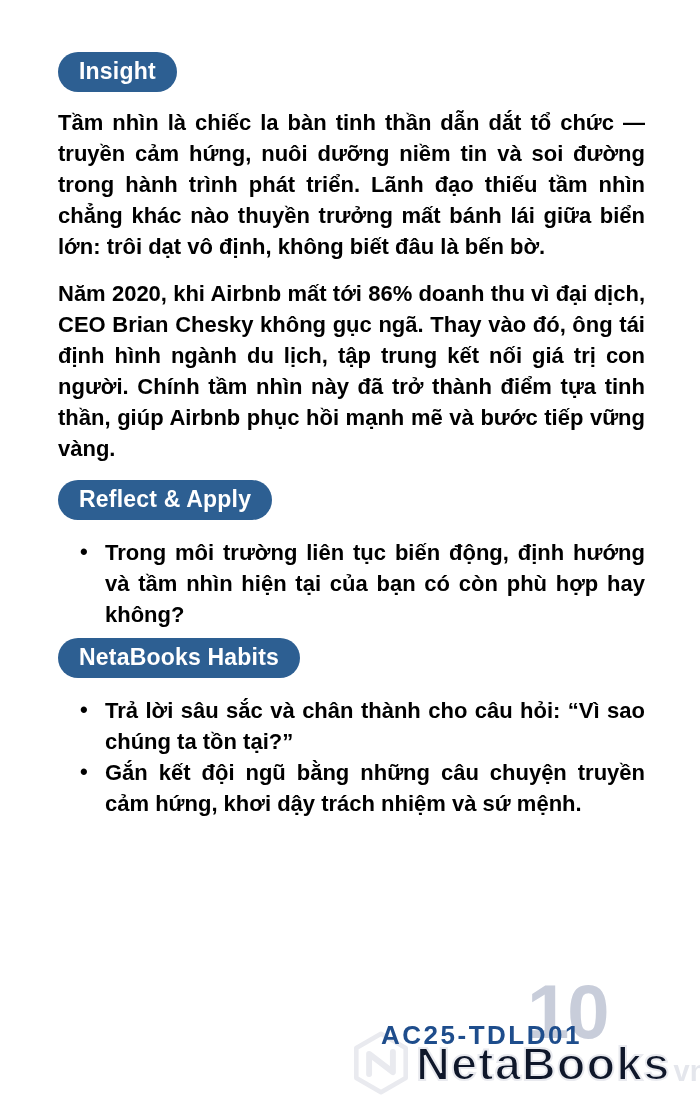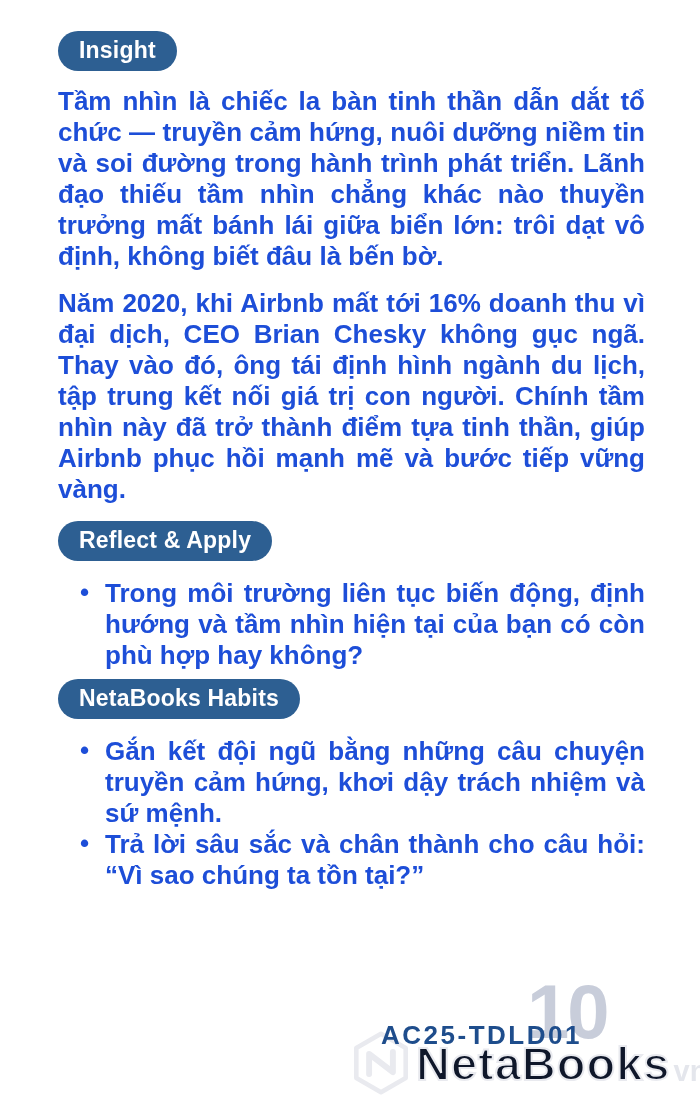--- a/index.html
+++ b/index.html
@@ -5,40 +5,40 @@
   * { margin: 0; padding: 0; box-sizing: border-box; }
   html, body { background: #ffffff; }
 
   .page {
     position: relative;
     width: 700px;
     height: 1102px;
     background: #ffffff;
     overflow: hidden;
     font-family: "Liberation Sans", sans-serif;
-    padding: 31px 55px 0 58px;
+    padding: 52px 55px 0 58px;
   }
 
   .badge {
     display: inline-block;
     background: #2d5f92;
     color: #ffffff;
     font-weight: bold;
     font-size: 23px;
     line-height: 23px;
     padding: 8px 21px 9px 21px;
     border-radius: 21px;
     margin-bottom: 15px;
     letter-spacing: 0.2px;
   }
 
   .body-text {
-    color: #1d4ed8;
+    color: #000000;
     font-weight: bold;
-    font-size: 26px;
+    font-size: 22px;
     line-height: 31px;
   }
 
   .para {
     text-align: justify;
     margin-bottom: 16px;
   }
 
   section.sec { display: block; }
 
@@ -114,35 +114,35 @@
 <body>
 
 <div class="page">
 
   <section class="sec">
     <div class="badge">Insight</div>
     <p class="body-text para">Tầm nhìn là chiếc la bàn tinh thần dẫn dắt tổ chức — truyền cảm hứng, nuôi dưỡng niềm tin và soi đường trong hành trình phát triển. Lãnh đạo thiếu tầm nhìn chẳng khác nào thuyền trưởng mất bánh lái giữa biển lớn: trôi dạt vô định, không biết đâu là bến bờ.</p>
   </section>
 
   <section class="sec">
-    <p class="body-text para">Năm 2020, khi Airbnb mất tới 16% doanh thu vì đại dịch, CEO Brian Chesky không gục ngã. Thay vào đó, ông tái định hình ngành du lịch, tập trung kết nối giá trị con người. Chính tầm nhìn này đã trở thành điểm tựa tinh thần, giúp Airbnb phục hồi mạnh mẽ và bước tiếp vững vàng.</p>
+    <p class="body-text para">Năm 2020, khi Airbnb mất tới 86% doanh thu vì đại dịch, CEO Brian Chesky không gục ngã. Thay vào đó, ông tái định hình ngành du lịch, tập trung kết nối giá trị con người. Chính tầm nhìn này đã trở thành điểm tựa tinh thần, giúp Airbnb phục hồi mạnh mẽ và bước tiếp vững vàng.</p>
   </section>
 
   <section class="sec">
     <div class="badge">Reflect &amp; Apply</div>
     <ul class="bullets body-text">
       <li>Trong môi trường liên tục biến động, định hướng và tầm nhìn hiện tại của bạn có còn phù hợp hay không?</li>
     </ul>
   </section>
 
   <section class="sec">
     <div class="badge">NetaBooks Habits</div>
     <ul class="bullets body-text">
+      <li>Trả lời sâu sắc và chân thành cho câu hỏi: “Vì sao chúng ta tồn tại?”</li>
       <li>Gắn kết đội ngũ bằng những câu chuyện truyền cảm hứng, khơi dậy trách nhiệm và sứ mệnh.</li>
-      <li>Trả lời sâu sắc và chân thành cho câu hỏi: “Vì sao chúng ta tồn tại?”</li>
     </ul>
   </section>
 
   <div class="footer-code">AC25-TDLD01</div>
 
   <div class="page-number">10</div>
 
   <div class="watermark">
     <svg class="wm-logo" viewBox="0 0 64 70" xmlns="http://www.w3.org/2000/svg" aria-hidden="true">
       <polygon points="32,3 59,18.5 59,51.5 32,67 5,51.5 5,18.5" fill="none" stroke="#e9eaef" stroke-width="5" stroke-linejoin="round"></polygon>

